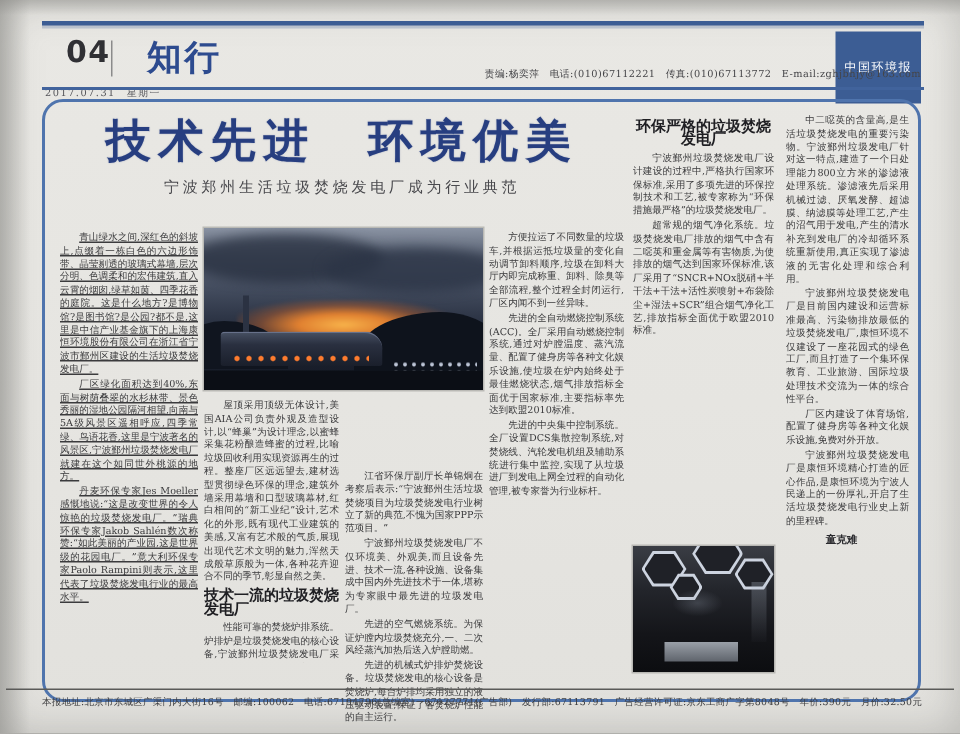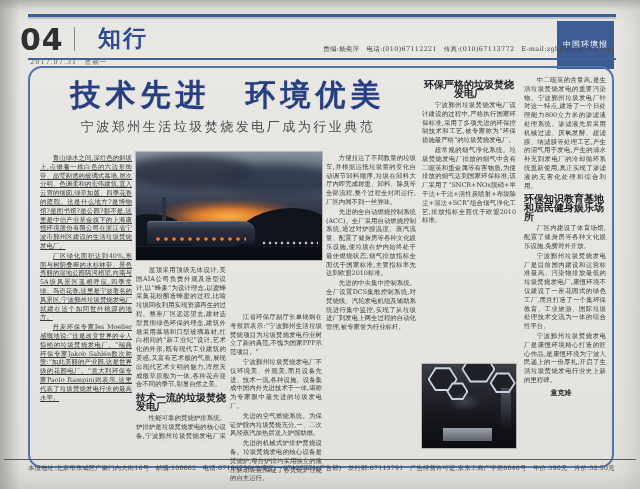--- a/index.html
+++ b/index.html
@@ -10,36 +10,36 @@
     font-family:"DejaVu Serif", serif;color:#3b3b3d;}
   .edge-left{position:absolute;left:0;top:0;width:20px;height:100%;
     background:linear-gradient(90deg,rgba(130,130,126,.45),rgba(130,130,126,0));}
   .edge-top{position:absolute;left:0;top:0;width:100%;height:10px;
     background:linear-gradient(180deg,rgba(130,130,126,.4),rgba(130,130,126,0));}
 
   .rule-top{position:absolute;left:28px;right:24px;top:14px;height:3px;background:#3c5d94;
     box-shadow:0 2px 0 rgba(60,93,148,.25);}
   .rule-mid{position:absolute;left:28px;right:24px;top:58px;height:2px;background:#41639c;}
 
-  .pagenum{position:absolute;left:20px;top:22px;font-family:"DejaVu Sans",sans-serif;
-    font-weight:700;font-size:30px;color:#303034;letter-spacing:1px;}
+  .pagenum{position:absolute;left:44px;top:22px;font-family:"DejaVu Sans",sans-serif;
+    font-weight:700;font-size:20px;color:#303034;letter-spacing:1px;}
   .mast-divider{position:absolute;left:74px;top:27px;width:1px;height:24px;background:#8b8b8b;}
   .section-name{position:absolute;left:98px;top:23px;font-weight:700;font-size:23px;color:#2d4b8f;letter-spacing:2px;}
   .dateline{position:absolute;left:30px;top:58px;font-size:6.5px;color:#55555a;letter-spacing:1px;}
   .badge{position:absolute;right:26px;top:21px;background:#3c5d94;color:#fff;
     font-size:8px;line-height:1;padding:20px 6px;letter-spacing:1px;font-family:"DejaVu Sans",sans-serif;}
   .contact{position:absolute;right:26px;top:45px;font-size:6.5px;color:#454548;letter-spacing:.3px;}
 
   .frame{position:absolute;left:28px;top:66px;width:586px;height:402px;
     border:2px solid #4f74ad;border-radius:14px;}
 
   .headline-wrap{position:absolute;left:8px;top:10px;width:380px;text-align:center;}
   .headline{font-weight:700;font-size:30px;letter-spacing:5px;color:#273e80;line-height:1.1;
     text-shadow:0 0 1px rgba(39,62,128,.4);}
-  .subhead{margin-top:7px;font-size:13px;color:#4a4a4e;letter-spacing:2.5px;}
+  .subhead{margin-top:7px;font-size:10px;color:#4a4a4e;letter-spacing:2.5px;}
 
   .col{position:absolute;overflow:hidden;}
   .col p{margin:0 0 1px 0;font-size:6.4px;line-height:8.8px;text-indent:2em;
     text-align:justify;color:#3b3b3d;}
   .colhead{font-weight:700;font-size:10px;color:#1f1f23;margin:4px 0 3px 0;line-height:9px;}
   .colhead.center{text-align:center;}
   .author{text-align:center;font-weight:700;font-size:7px;padding-right:8px;margin-top:3px;color:#2a2a2e;}
 
   .c1{left:10px;top:86px;width:92px;height:288px;text-decoration:underline;}
   .c2{left:106px;top:198px;width:90px;height:176px;}
@@ -164,23 +164,22 @@
       <div class="hex hex2"></div>
       <div class="hex hex3"></div>
       <div class="hex hex4"></div>
       <div class="p2-glow"></div>
       <div class="p2-panel"></div>
       <div class="p2-desk"></div>
     </div>
 
     <div class="col c6">
       <p>中二噁英的含量高,是生活垃圾焚烧发电的重要污染物。宁波鄞州垃圾发电厂针对这一特点,建造了一个日处理能力800立方米的渗滤液处理系统。渗滤液先后采用机械过滤、厌氧发酵、超滤膜、纳滤膜等处理工艺,产生的沼气用于发电,产生的清水补充到发电厂的冷却循环系统重新使用,真正实现了渗滤液的无害化处理和综合利用。</p>
-      <div class="colhead">环保知识教育基地和居民健身娱乐场所</div>
+      <p>宁波鄞州垃圾焚烧发电厂是目前国内建设和运营标准最高、污染物排放最低的垃圾焚烧发电厂,康恒环境不仅建设了一座花园式的绿色工厂,而且打造了一个集环保教育、工业旅游、国际垃圾处理技术交流为一体的综合性平台。</p>
       <p>厂区内建设了体育场馆,配置了健身房等各种文化娱乐设施,免费对外开放。</p>
-      <p>宁波鄞州垃圾焚烧发电厂是目前国内建设和运营标准最高、污染物排放最低的垃圾焚烧发电厂,康恒环境不仅建设了一座花园式的绿色工厂,而且打造了一个集环保教育、工业旅游、国际垃圾处理技术交流为一体的综合性平台。</p>
       <p>宁波鄞州垃圾焚烧发电厂是康恒环境精心打造的匠心作品,是康恒环境为宁波人民递上的一份厚礼,开启了生活垃圾焚烧发电行业史上新的里程碑。</p>
       <div class="author">童克难</div>
     </div>
 
   </div>
 
   <div class="footer-rule"></div>
   <div class="footer-text">本报地址:北京市东城区广渠门内大街16号　邮编:100062　电话:67194796(总编室)　67127771(广告部)　发行部:67113791　广告经营许可证:京东工商广字第8048号　年价:390元　月价:32.50元　零售:每份1.50元　人民日报印刷厂印</div>
 </div>
 

